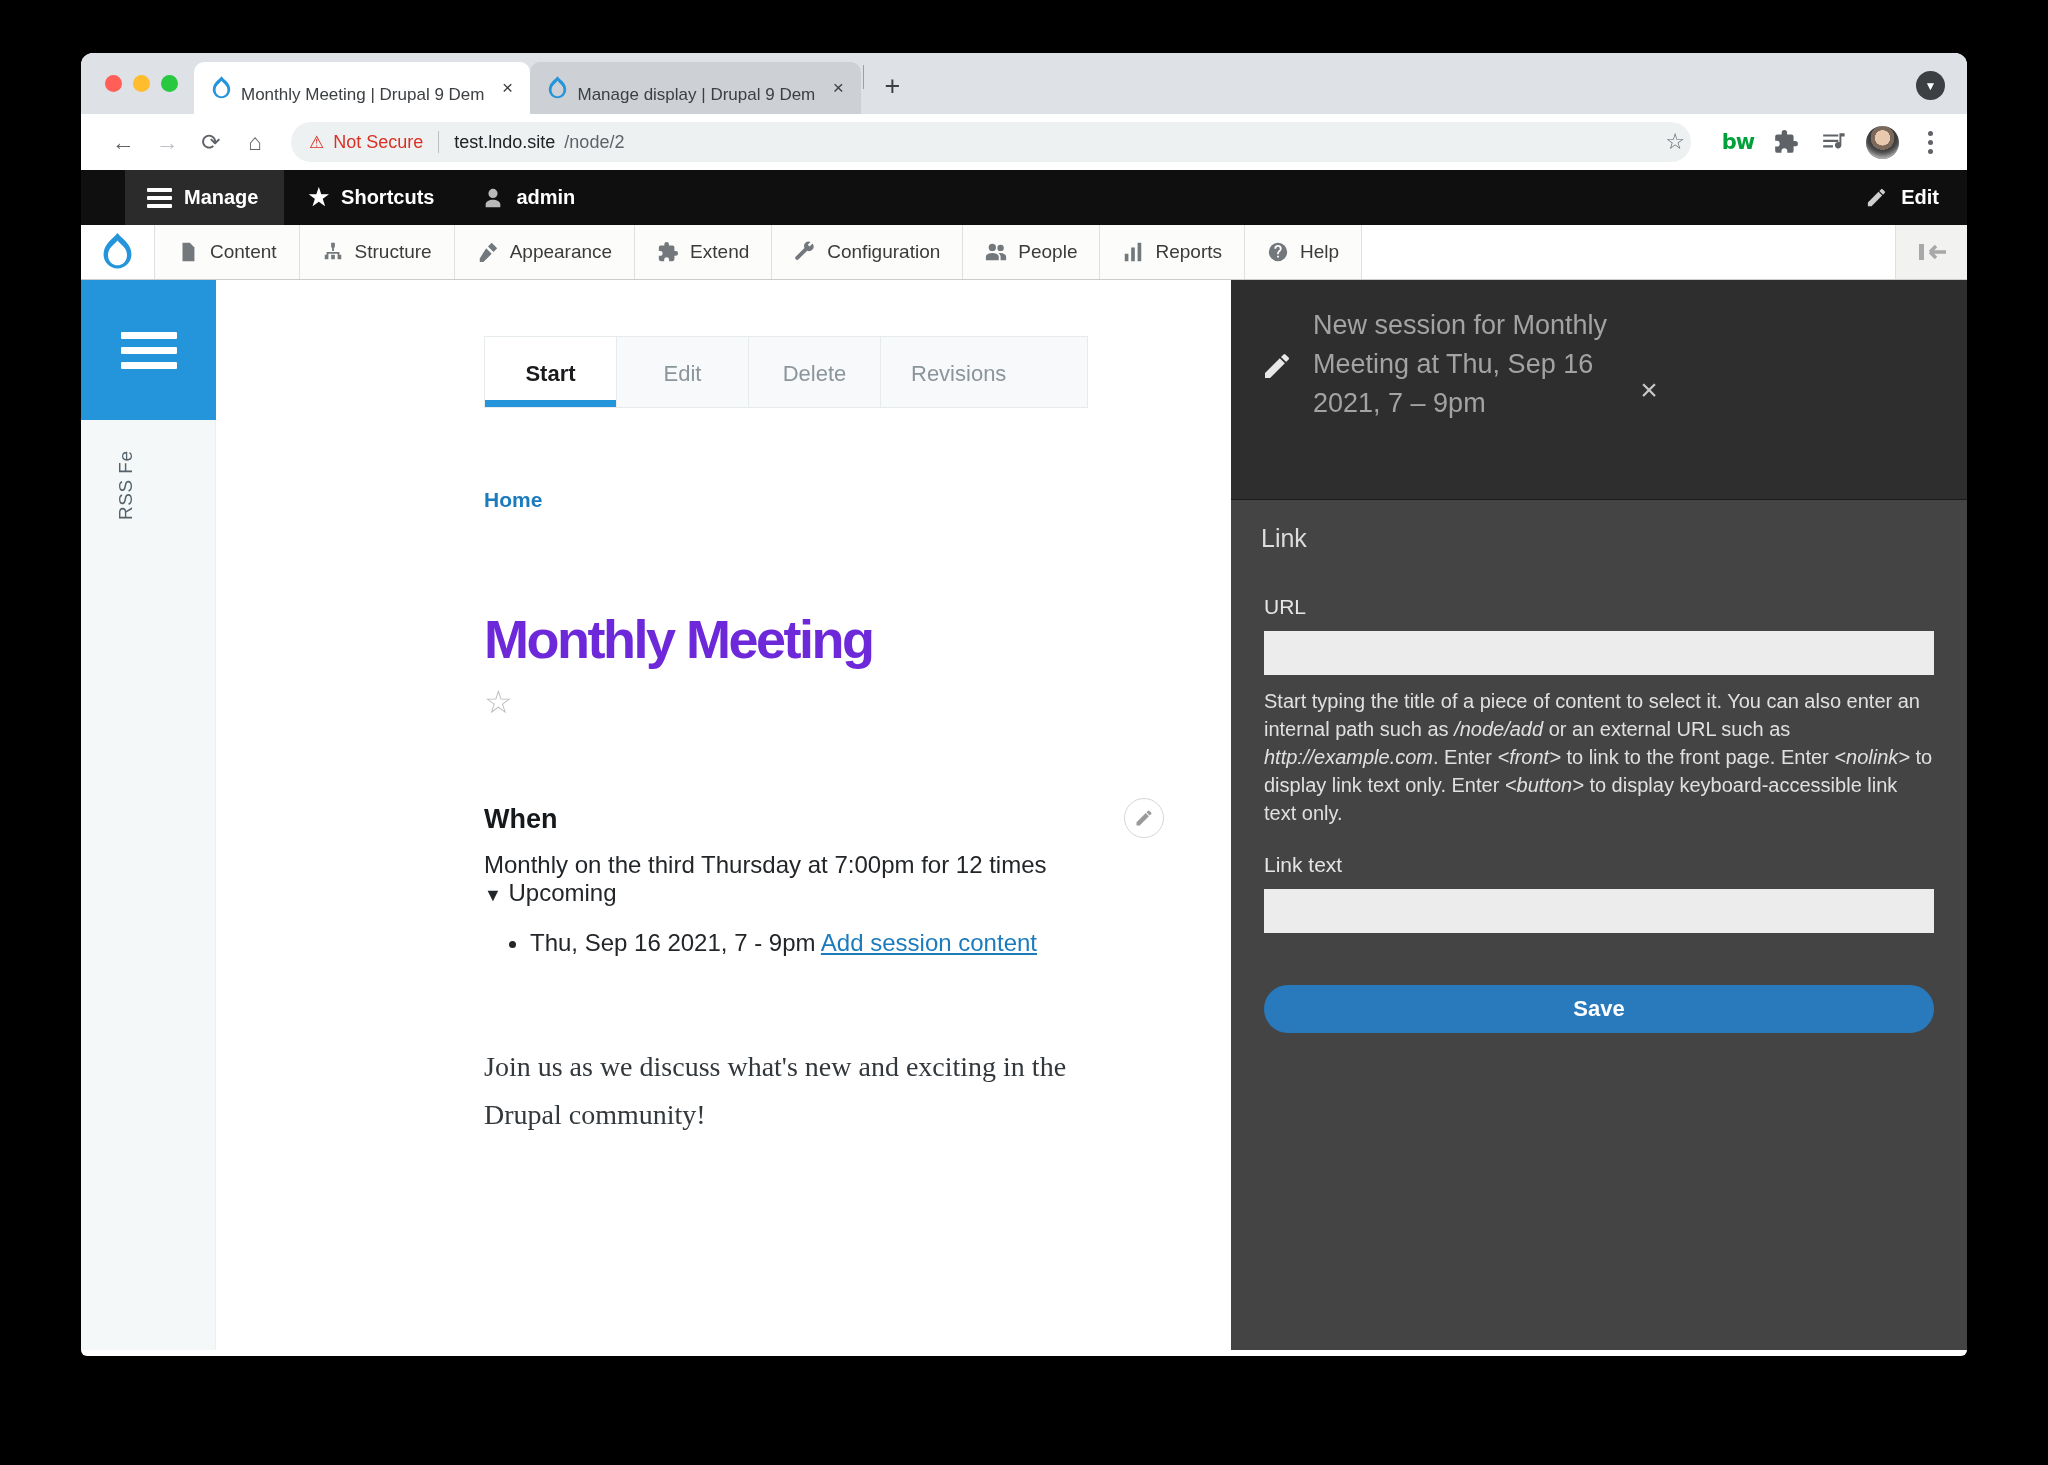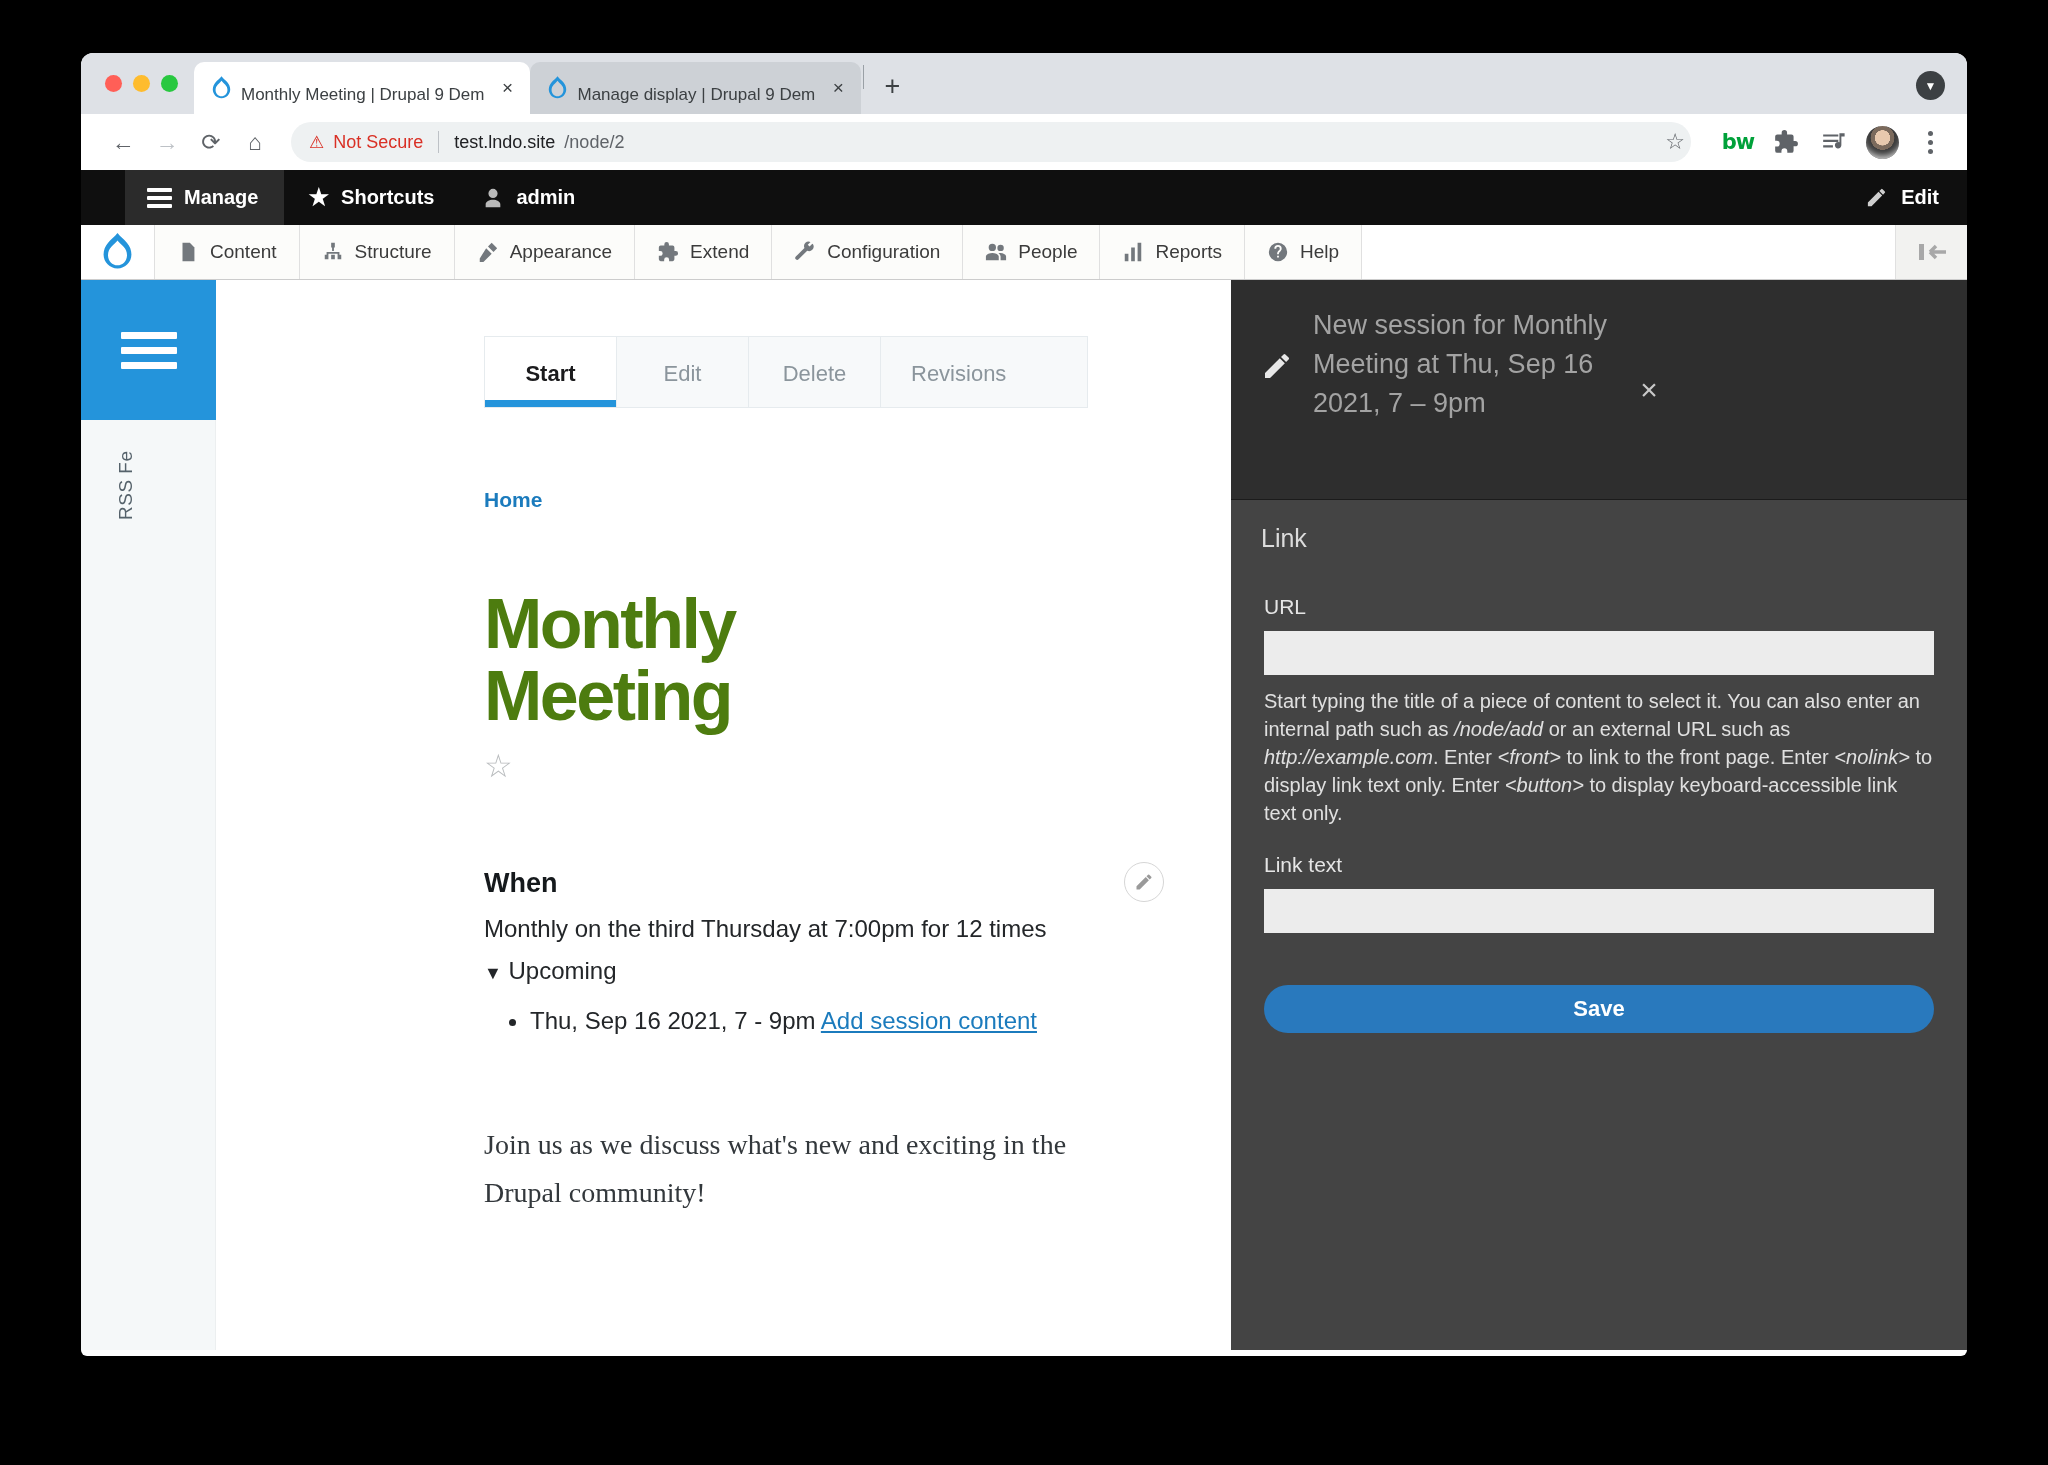--- a/index.html
+++ b/index.html
@@ -262,37 +262,37 @@
   }
 
   .breadcrumb {
     margin-top: 80px;
     font-size: 21px;
     color: #1b7bbd;
     font-weight: bold;
   }
 
   .node-title {
-    margin-top: 76px;
-    font-size: 70px;
+    margin-top: 100px;
+    font-size: 54px;
     line-height: 1.03;
     letter-spacing: -2.5px;
     font-weight: bold;
-    color: #4d7c0f;
+    color: #6d28d9;
     max-width: 420px;
   }
   .star-flag {
     margin-top: 18px;
     font-size: 32px; color: #b9bcbe; line-height: 1;
   }
 
   .when-block { margin-top: 86px; position: relative; width: 660px; }
   .when-label { font-size: 27px; font-weight: bold; color: #15191c; }
   .when-text { font-size: 24px; color: #232629; margin-top: 16px; }
-  .upcoming { font-size: 24px; color: #232629; margin-top: 14px; }
+  .upcoming { font-size: 24px; color: #232629; margin-top: 0; }
   .upcoming .caret { font-size: 18px; }
   .sess-list { margin-top: 18px; padding-left: 46px; }
   .sess-list li { font-size: 24px; color: #232629; line-height: 1.5; }
   .sess-link { color: #1b7bbd; text-decoration: underline; }
   .contextual-pencil {
     position: absolute; right: -20px; top: -6px;
     width: 40px; height: 40px; border-radius: 50%;
     border: 1px solid #d6d6d6; background: #fff;
     display: flex; align-items: center; justify-content: center;
   }

